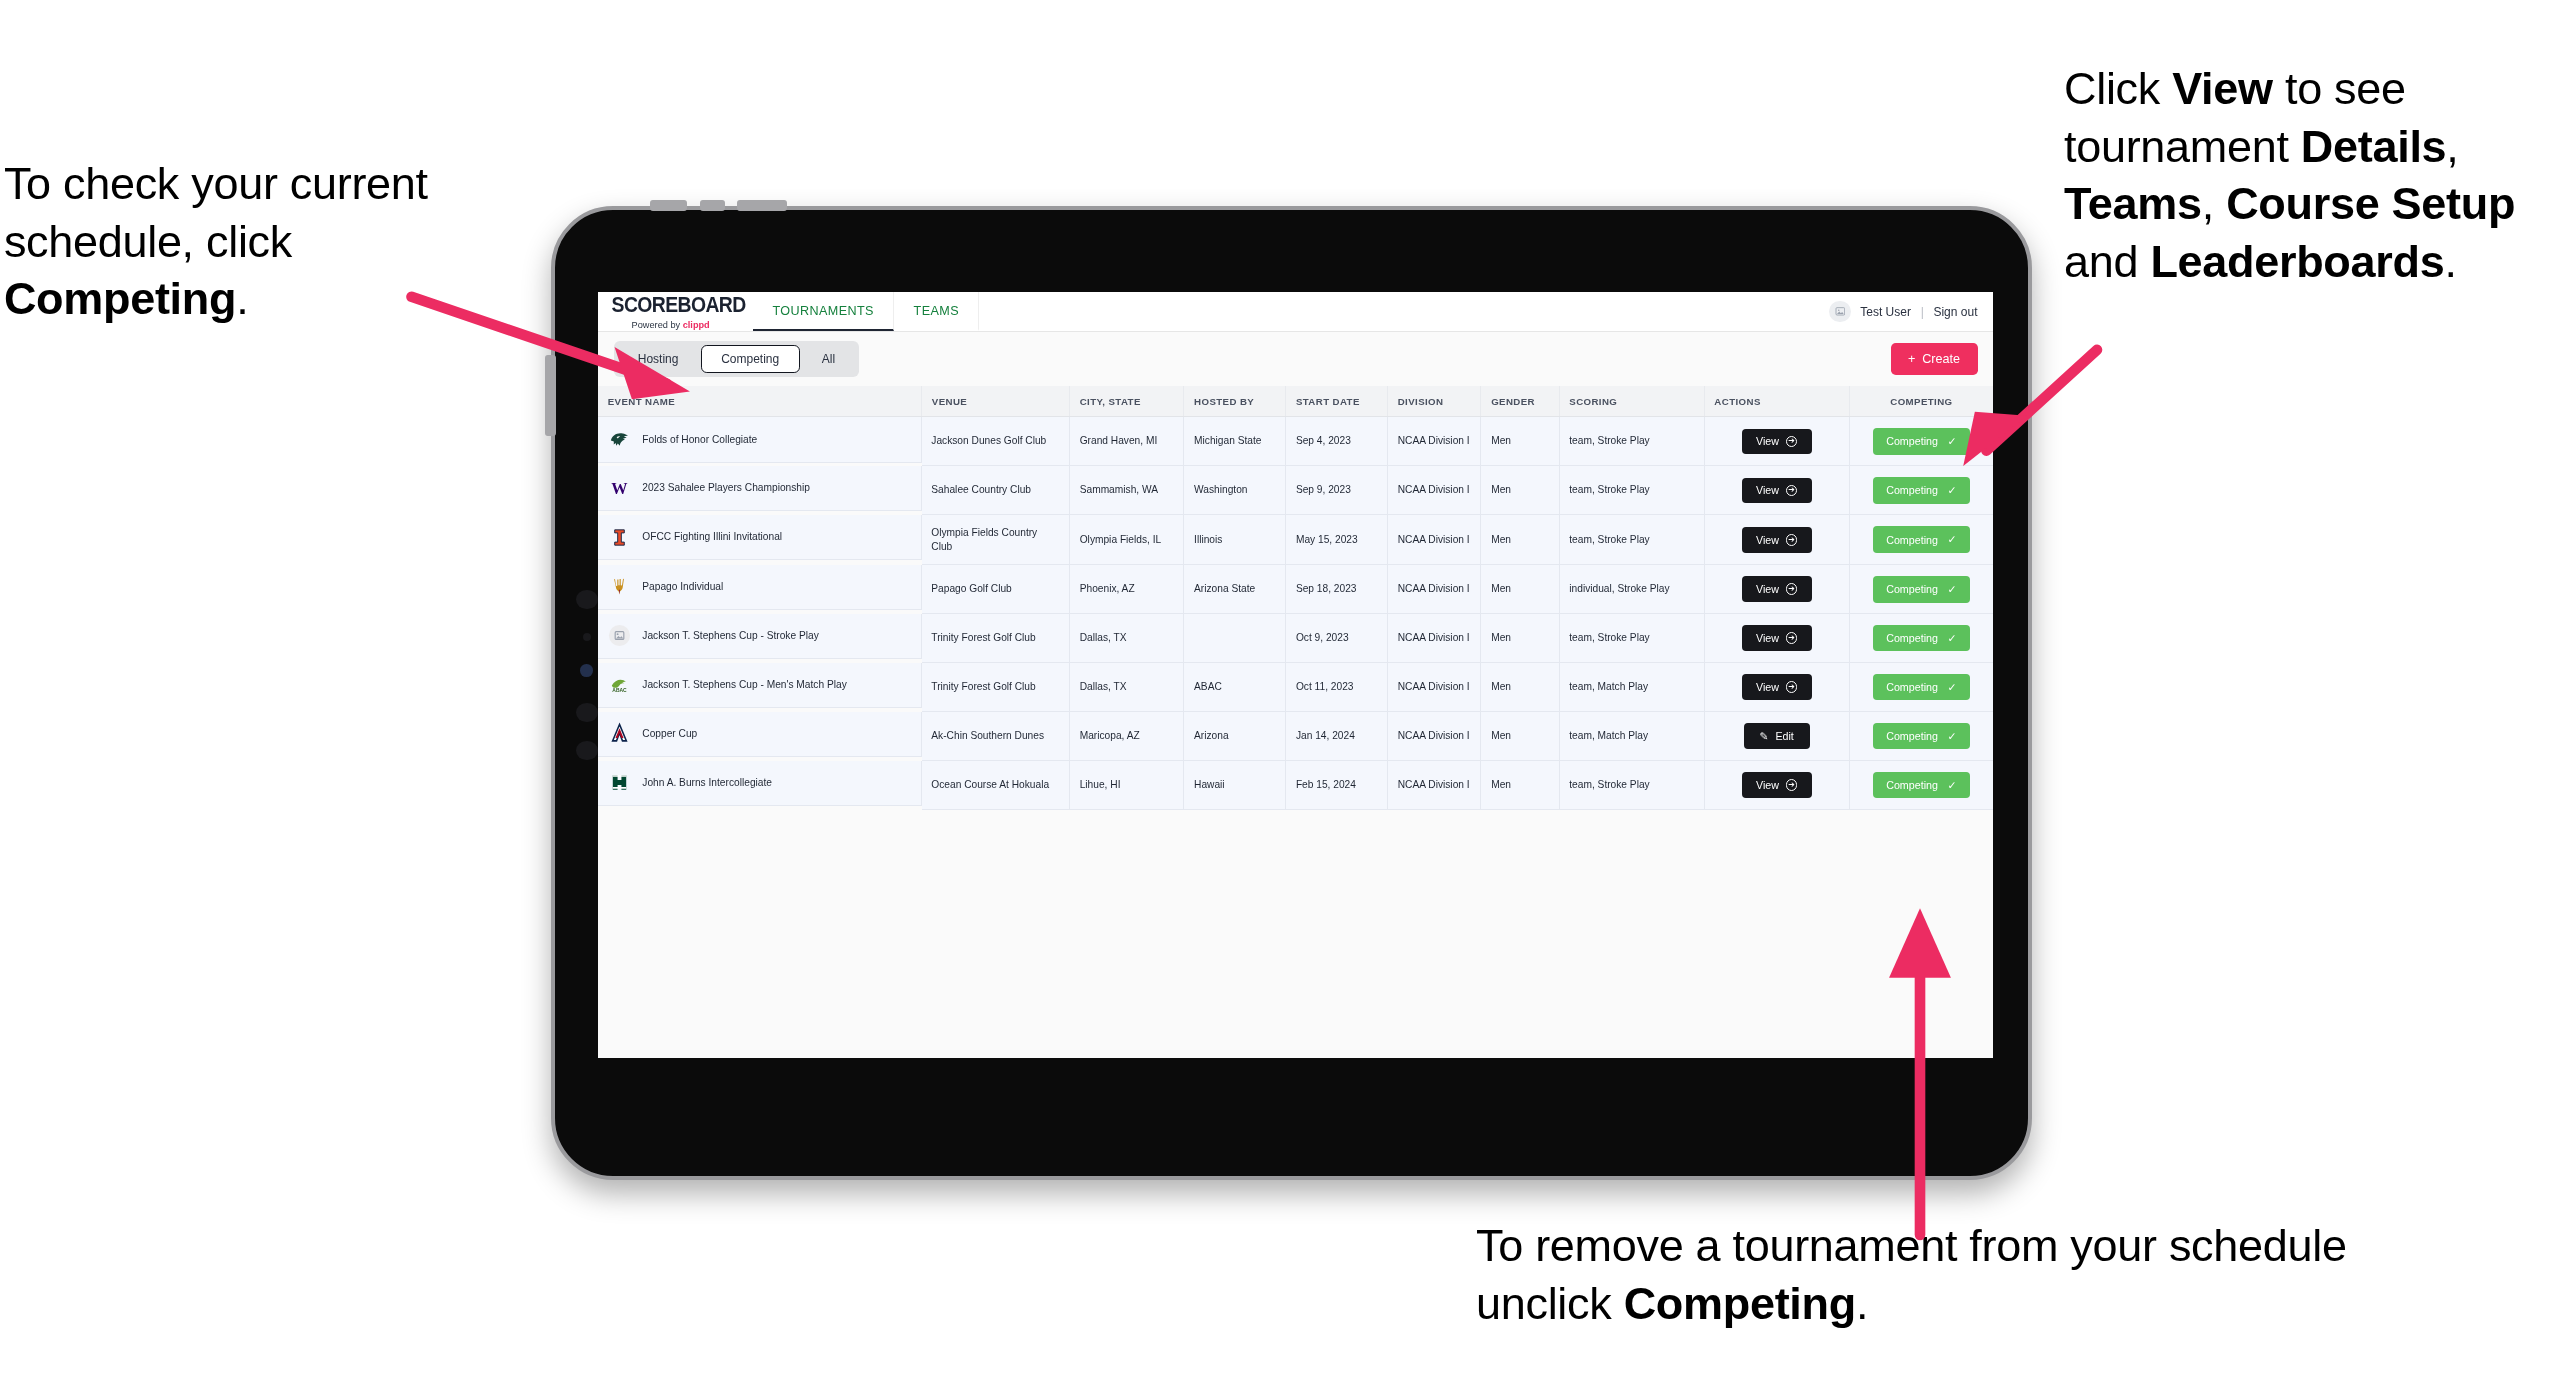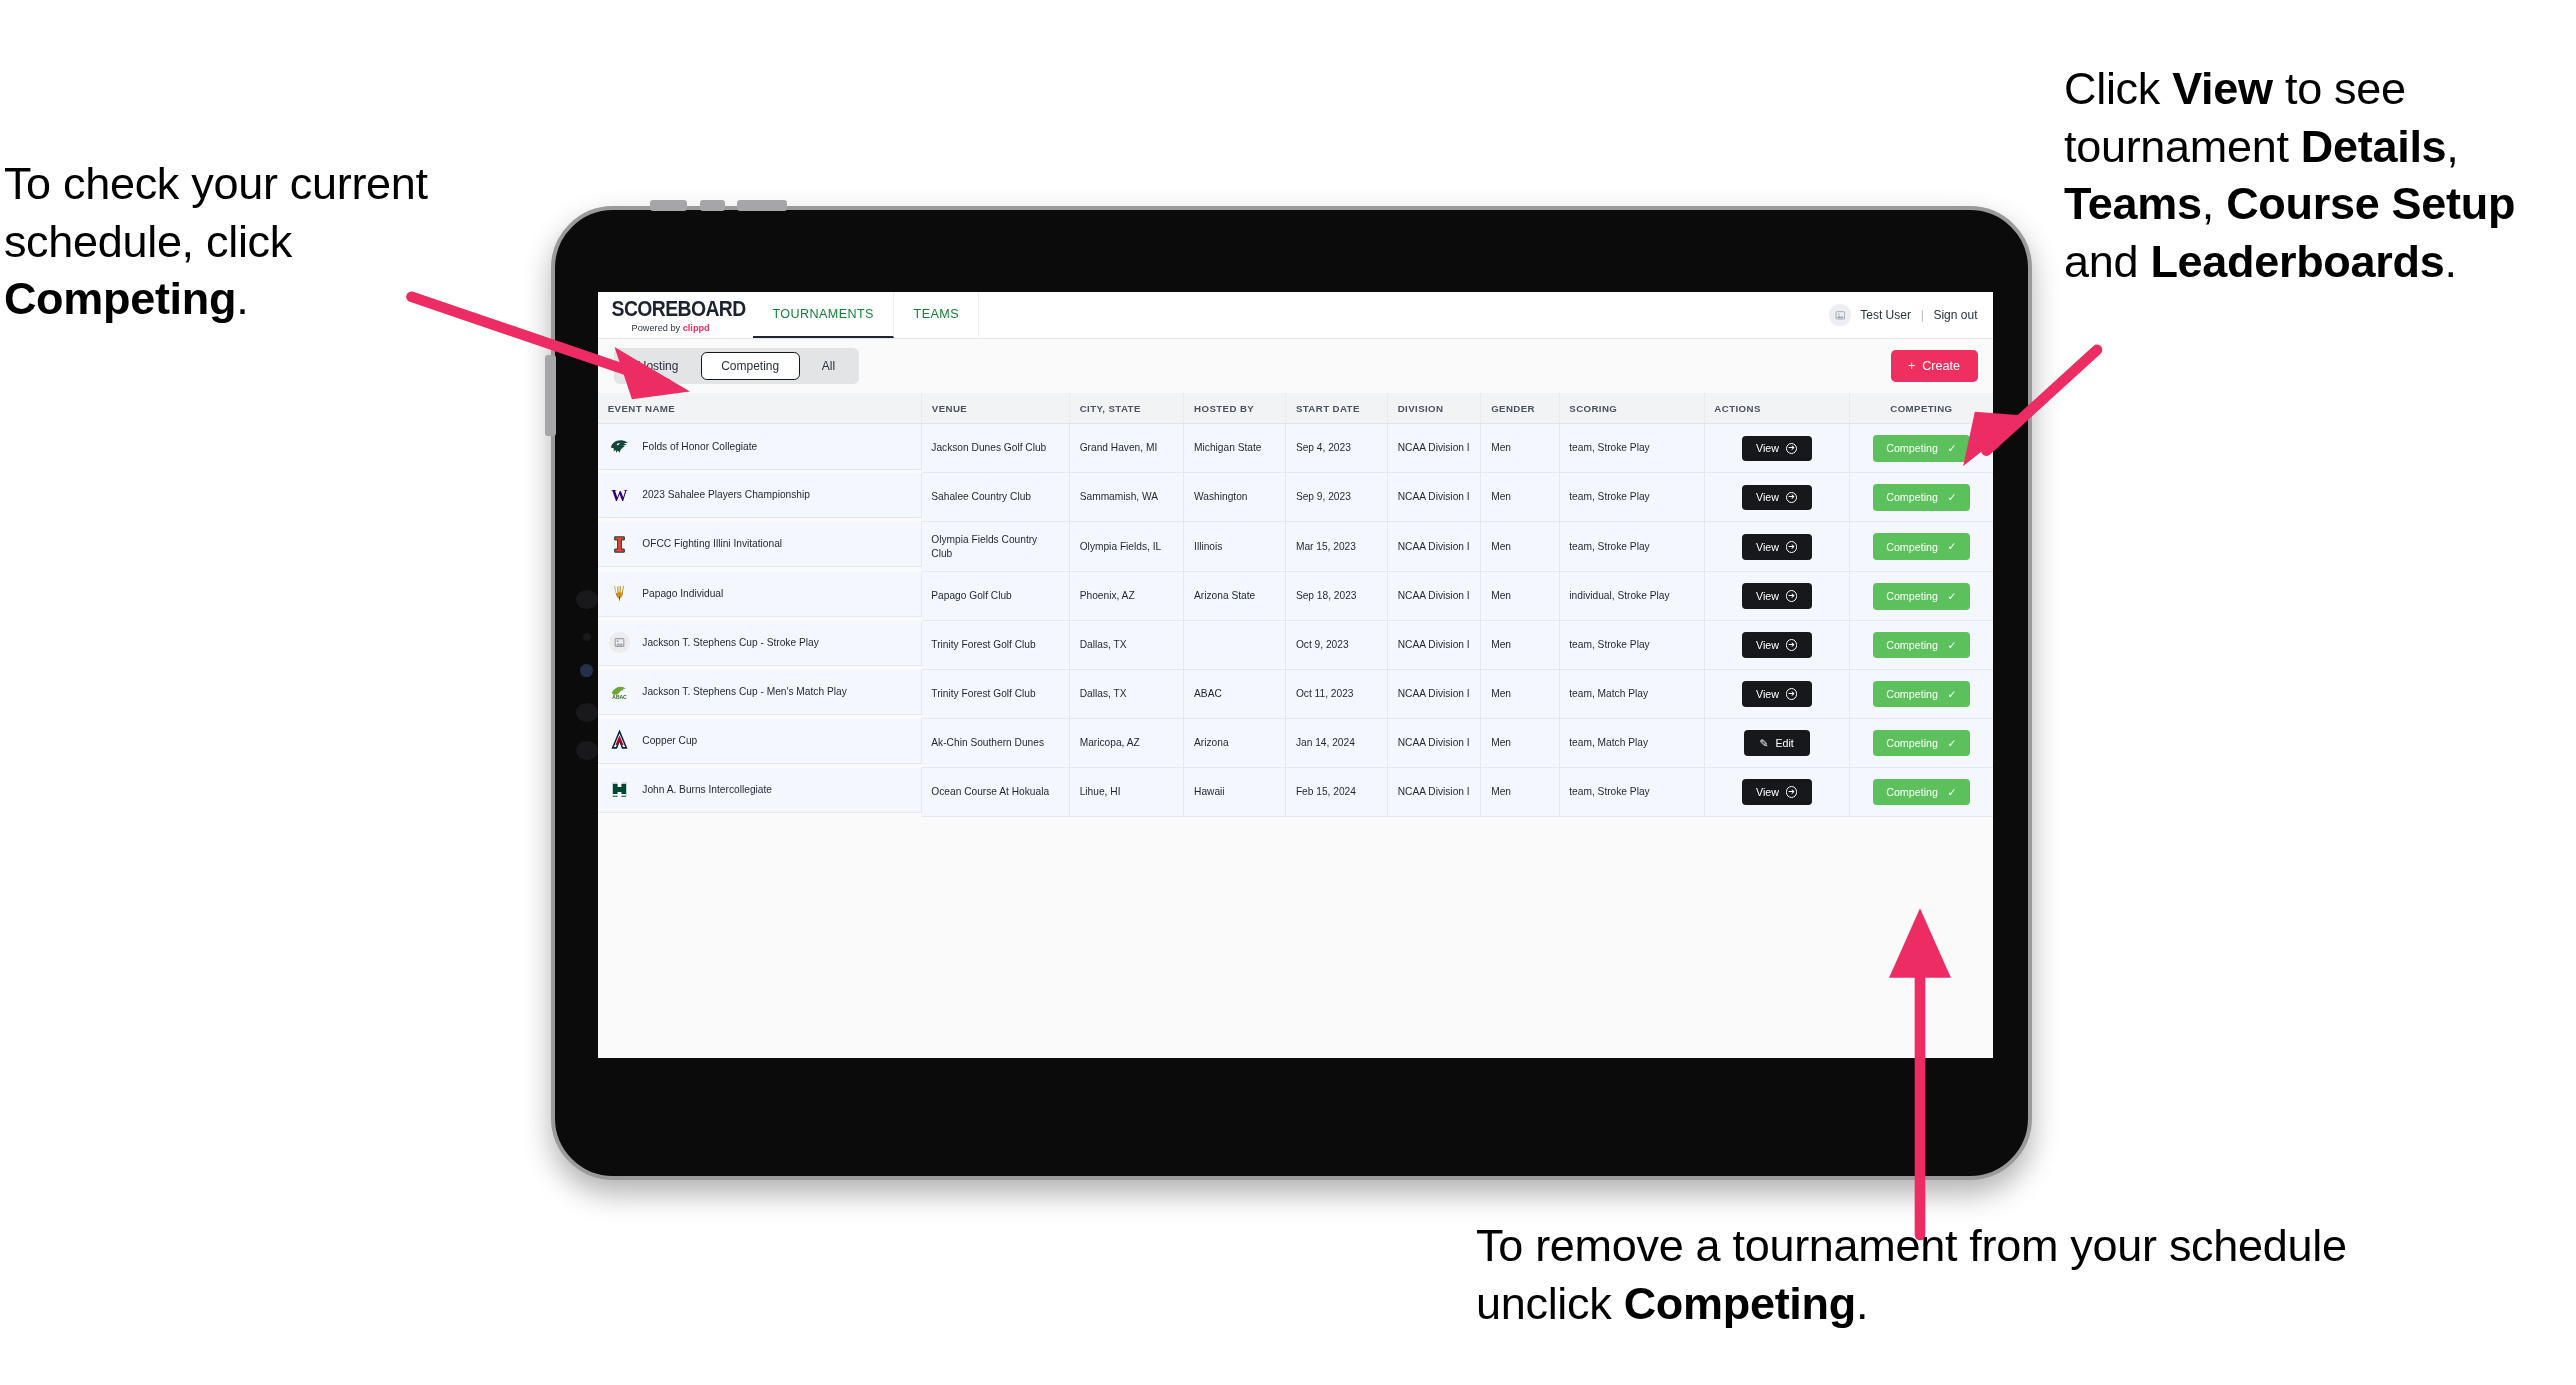--- a/index.html
+++ b/index.html
@@ -58,21 +58,21 @@
   #screen {
     position: absolute;
     left: 43px; top: 82px;
     width: 1395px; height: 766px;
     background: #fafafa;
     overflow: hidden;
   }
 
   
   #topnav {
-    height: 47px; background: #ffffff;
+    height: 40px; background: #ffffff;
     display: flex; align-items: stretch;
     border-bottom: 1px solid #e6e6e6;
   }
   #brand {
     width: 155px; display:flex; flex-direction:column; justify-content:center;
     padding-left: 13.6px;
   }
   #brand .bb {
     font-size: 19.4px; font-weight: 800; letter-spacing: -0.6px;
     color: #1b2230; font-family: "Liberation Sans", sans-serif;
@@ -326,21 +326,21 @@
                   <span class="logo">
                     <svg width="23" height="23" viewBox="0 0 24 24">
                       <path d="M7 4h10v3.2h-3.1v9.6H17V20H7v-3.2h3.1V7.2H7z" fill="#E84A27" stroke="#13294B" stroke-width="1"></path>
                     </svg>
                   </span>
                   <span>OFCC Fighting Illini Invitational</span>
                 </td>
                 <td>Olympia Fields Country Club</td>
                 <td>Olympia Fields, IL</td>
                 <td>Illinois</td>
-                <td>Mar 15, 2023</td>
+                <td>May 15, 2023</td>
                 <td>NCAA Division I</td>
                 <td>Men</td>
                 <td>team, Stroke Play</td>
                 <td class="act"><button class="btn-view">
                     <span>View</span>
                     <span class="ring">➔</span>
                   </button></td>
                 <td class="comp"><button class="btn-comp">
                     <span>Competing</span>
                     <span>✓</span>

